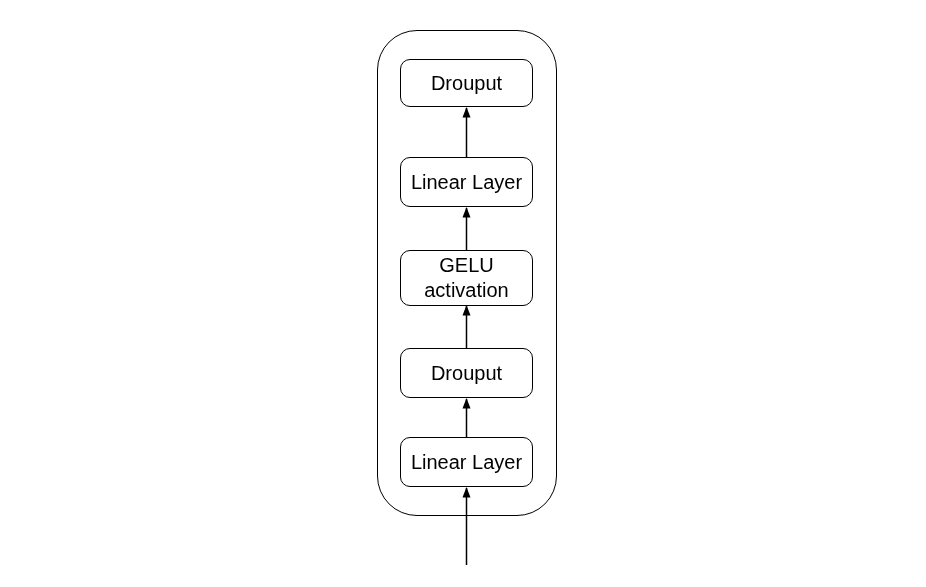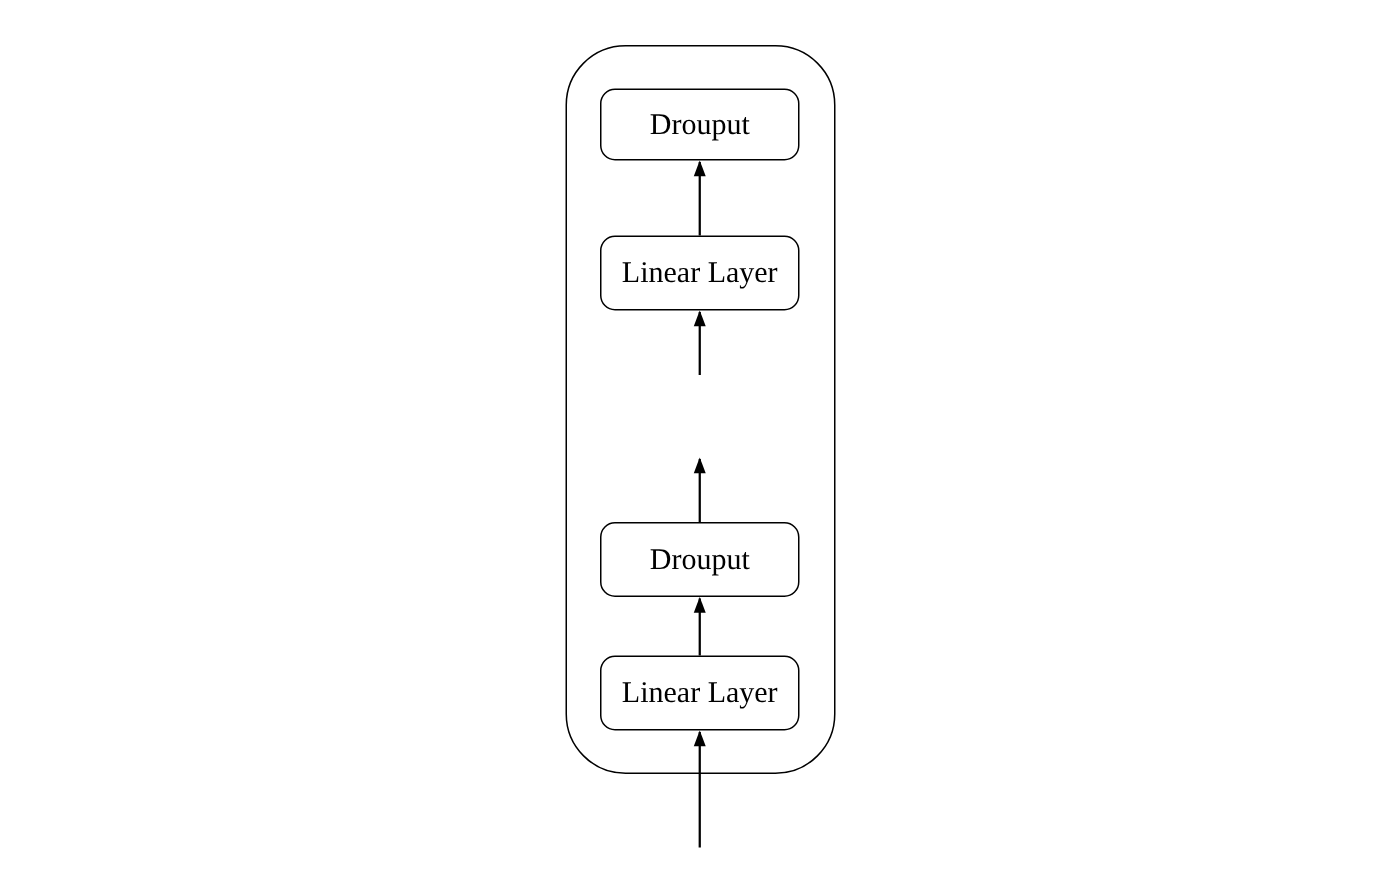--- a/index.html
+++ b/index.html
@@ -12,21 +12,20 @@
   body{
     background:var(--bg);
     font-family:"Liberation Sans", sans-serif;
   }
   .canvas{
     position:relative;
     width:926px;
     height:587px;
     background:var(--bg);
     overflow:hidden;
-    font-family:Liberation Serif, serif;
   }
   .arrows{
     position:absolute;
     left:0;top:0;
     width:926px;height:587px;
   }
   .arrows line{
     stroke:var(--stroke);
     stroke-width:1.5;
   }
@@ -86,20 +85,24 @@
   <div class="frame"></div>
 
   <div class="node n1">
     <span>Drouput</span>
   </div>
 
   <div class="node n2">
     <span>Linear Layer</span>
   </div>
 
+  <div class="node n3">
+    <span>GELU
+activation</span>
+  </div>
 
   <div class="node n4">
     <span>Drouput</span>
   </div>
 
   <div class="node n5">
     <span>Linear Layer</span>
   </div>
 
 </div>

